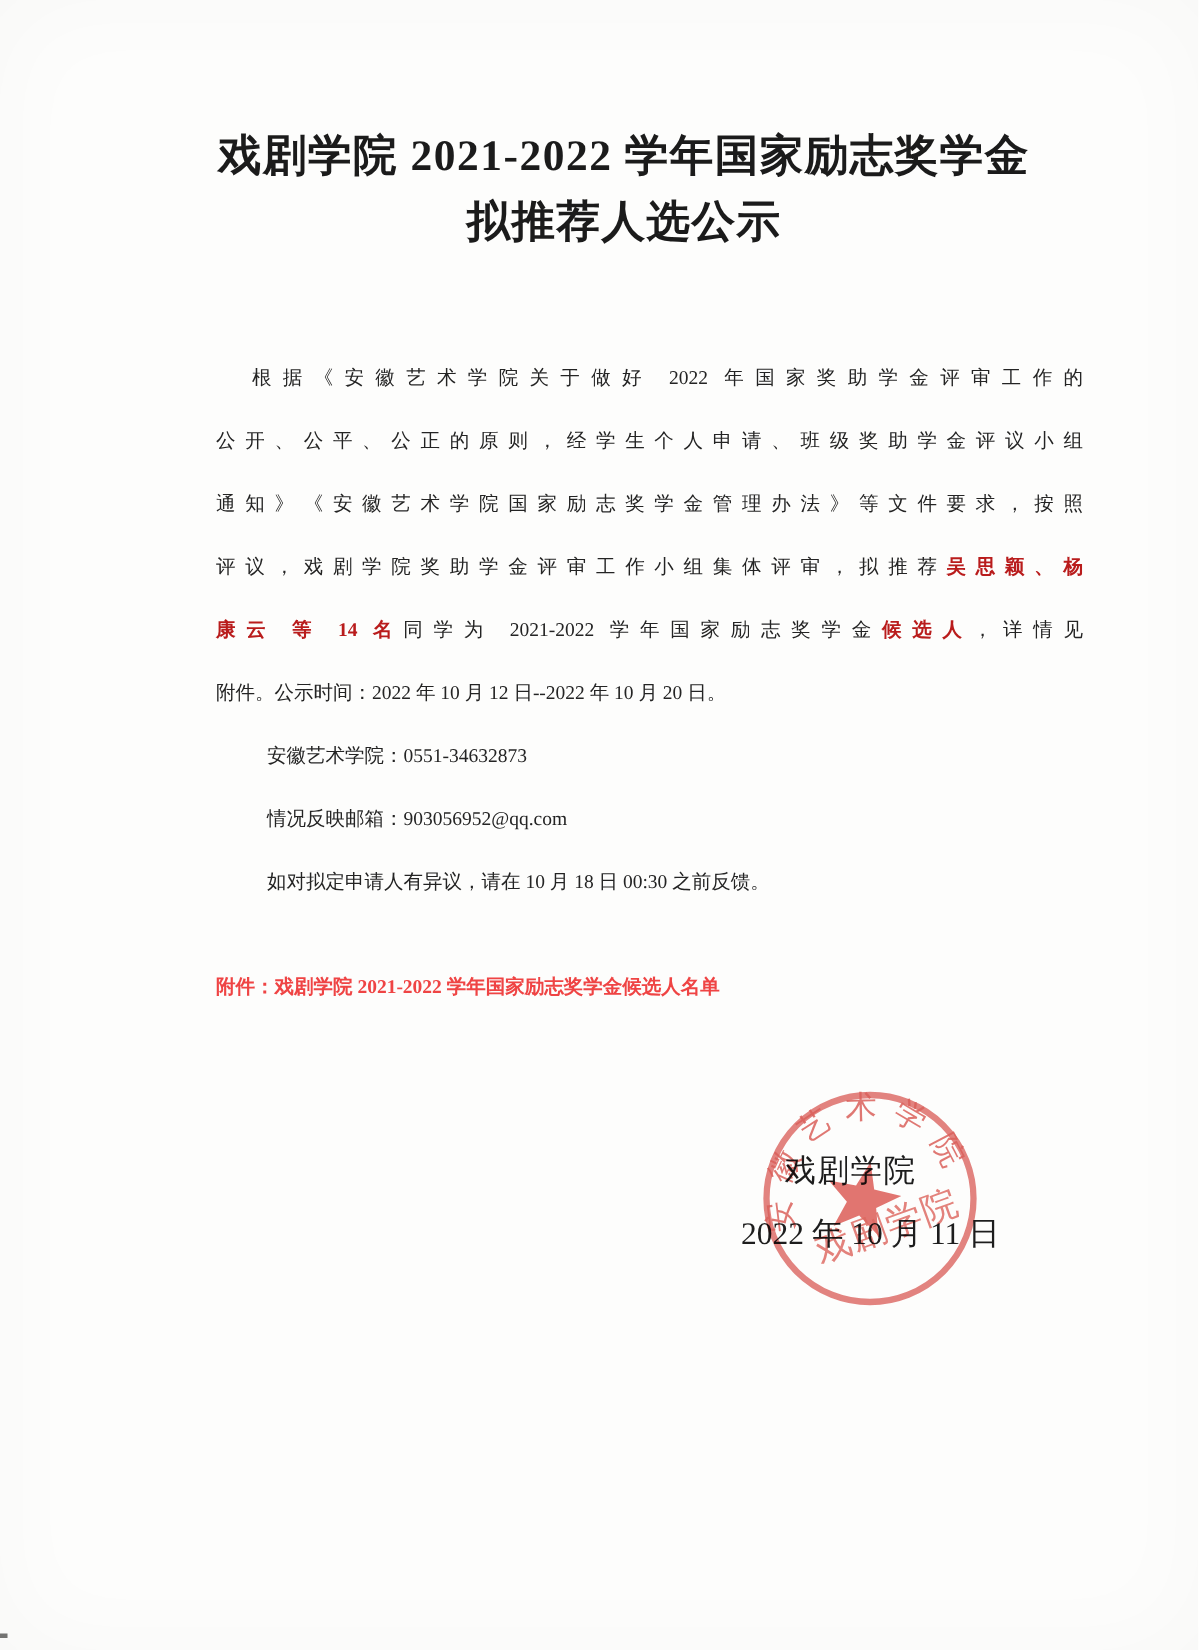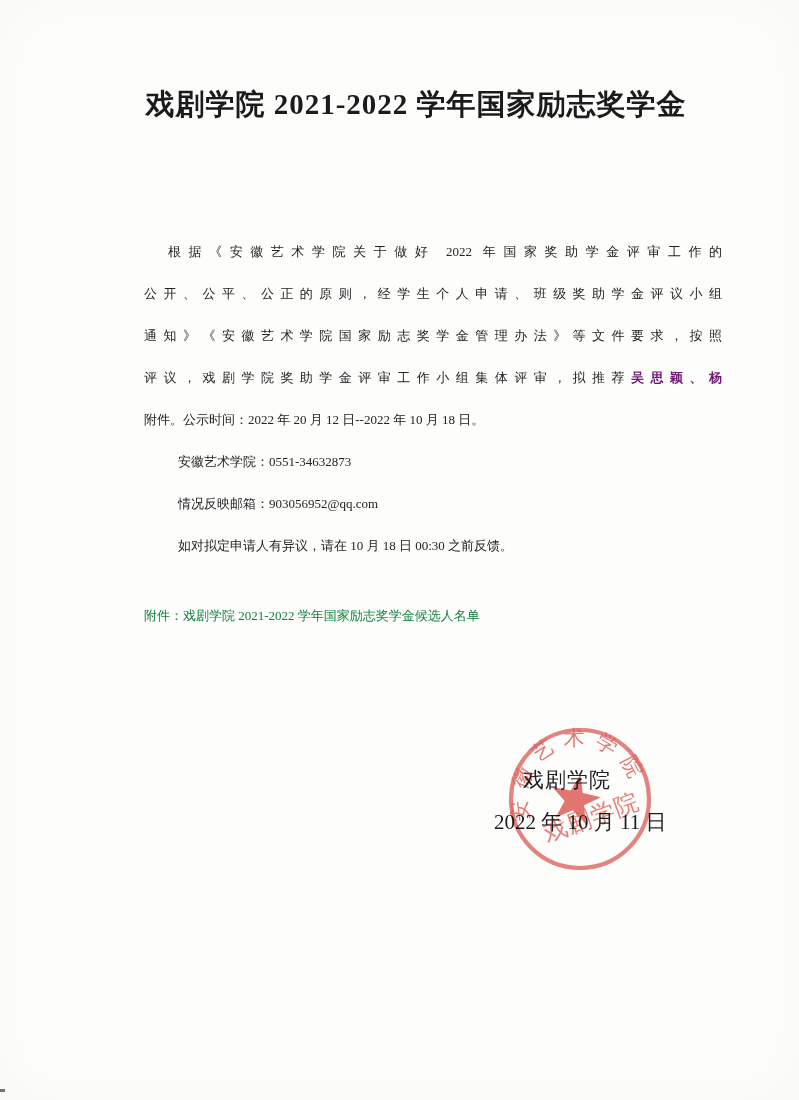--- a/index.html
+++ b/index.html
@@ -22,22 +22,22 @@
     color:#1b1b1b;letter-spacing:1px;
   }
   .body-block{
     position:absolute;left:144px;top:231px;width:578px;
     font-size:13px;line-height:42px;color:#242424;
   }
   .ln{min-height:42px;}
   .jl{text-align:justify;text-align-last:justify;}
   .ind1{text-indent:24px;}
   .ind2{text-indent:34px;}
-  b{font-weight:700;color:#701a75;}
-  .attach{margin-top:28px;font-weight:400;color:#15803d;}
+  b{font-weight:700;color:#b91c1c;}
+  .attach{margin-top:28px;font-weight:700;color:#ef4444;}
   .email{color:inherit;text-underline-offset:3px;}
   .sig-name{
     position:absolute;left:523px;top:768px;
     font-size:21px;line-height:25px;color:#1d1d1d;letter-spacing:1px;
   }
   .sig-date{
     position:absolute;left:494px;top:810px;
     font-size:21px;line-height:25px;color:#1d1d1d;text-align:center;
   }
   .seal{
@@ -50,28 +50,30 @@
     background:#3a3a3a;opacity:0.7;
   }
 </style>
 </head>
 <body>
 
 <div class="doc">
 
   <div class="title">
     <div>戏剧学院 2021-2022 学年国家励志奖学金</div>
+    <div>拟推荐人选公示</div>
   </div>
 
   <div class="body-block">
     <div class="ln jl ind1">根据《安徽艺术学院关于做好 2022 年国家奖助学金评审工作的</div>
     <div class="ln jl">公开、公平、公正的原则，经学生个人申请、班级奖助学金评议小组</div>
     <div class="ln jl">通知》《安徽艺术学院国家励志奖学金管理办法》等文件要求，按照</div>
     <div class="ln jl"><span>评议，戏剧学院奖助学金评审工作小组集体评审，拟推荐</span><b>吴思颖、杨</b></div>
-    <div class="ln">附件。公示时间：2022 年 20 月 12 日--2022 年 10 月 18 日。</div>
+    <div class="ln jl"><b>康云 等 14 名</b><span>同学为 2021-2022 学年国家励志奖学金</span><b>候选人</b><span>，详情见</span></div>
+    <div class="ln">附件。公示时间：2022 年 10 月 12 日--2022 年 10 月 20 日。</div>
     <div class="ln ind2"><span>安徽艺术学院：</span><span>0551-34632873</span></div>
     <div class="ln ind2"><span>情况反映邮箱：</span><a class="email">903056952@qq.com</a></div>
     <div class="ln ind2">如对拟定申请人有异议，请在 10 月 18 日 00:30 之前反馈。</div>
     <div class="ln attach">附件：戏剧学院 2021-2022 学年国家励志奖学金候选人名单</div>
   </div>
 
   <div class="sig-name">戏剧学院</div>
   <div class="sig-date">2022 年 10 月 11 日</div>
 
   <svg class="seal" viewBox="-76 -76 152 152" xmlns="http://www.w3.org/2000/svg">

